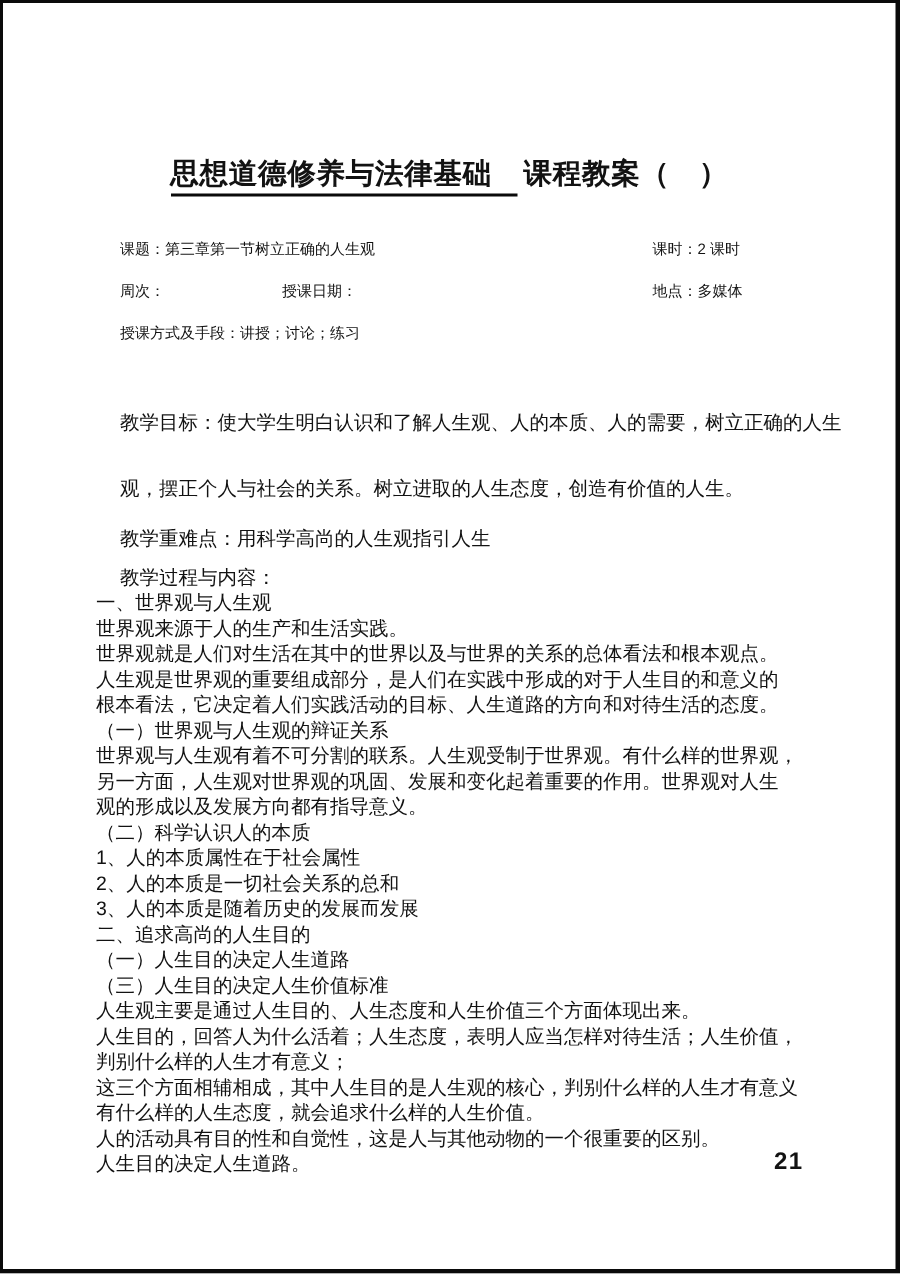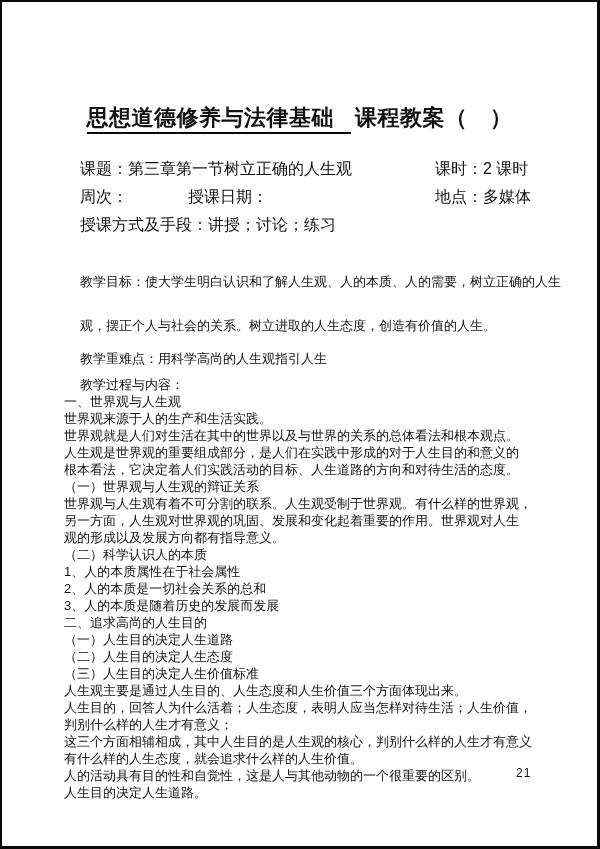--- a/index.html
+++ b/index.html
@@ -18,40 +18,40 @@
     -webkit-font-smoothing: antialiased;
   }
 
   
   .doc-title {
     position: absolute;
     top: 101px;
     left: 0;
     width: 100%;
     text-align: center;
-    font-size: 22px;
+    font-size: 19px;
     font-weight: 700;
     letter-spacing: 0.5px;
     white-space: pre;
     margin: 0;
   }
   .doc-title .u {
     border-bottom: 2px solid #0a0a0a;
     padding-bottom: 2px;
     padding-right: 17px;
   }
   .doc-title .suffix { margin-left: 4px; }
 
   
   .meta-row {
     position: absolute;
     left: 62px;
     right: 0;
     height: 18px;
-    font-size: 16px;
+    font-size: 10px;
     font-weight: 500;
     white-space: pre;
   }
   .meta-row .cell { position: absolute; top: 0; }
   .row1 { top: 157px; }
   .row2 { top: 185px; }
   .row3 { top: 213px; }
   .cell.c-left  { left: 16px; }
   .cell.c-mid   { left: 124px; }
   .cell.c-right { left: 371px; }
@@ -68,22 +68,22 @@
   .line { line-height: 17px; white-space: pre; }
   .line.tall { line-height: 20px; margin-top: 24px; }
   .line.h { margin-left: 16px; }
   .line.i { }
   .line.c { margin-left: 0; }
 
   .page-number {
     position: absolute;
     top: 764px;
     left: 514px;
-    font-size: 12px;
-    font-weight: 400;
+    font-size: 16px;
+    font-weight: 700;
     letter-spacing: 1px;
   }
 </style>
 </head>
 <body>
 
 <div class="scan">
 
   <h1 class="doc-title"><span class="u">思想道德修养与法律基础</span><span class="suffix">课程教案（　）</span></h1>
 
@@ -115,21 +115,20 @@
       <div class="line i">（一）世界观与人生观的辩证关系</div>
       <div class="line i">世界观与人生观有着不可分割的联系。人生观受制于世界观。有什么样的世界观，</div>
       <div class="line i">另一方面，人生观对世界观的巩固、发展和变化起着重要的作用。世界观对人生</div>
       <div class="line c">观的形成以及发展方向都有指导意义。</div>
       <div class="line i">（二）科学认识人的本质</div>
       <div class="line i">1、人的本质属性在于社会属性</div>
       <div class="line i">2、人的本质是一切社会关系的总和</div>
       <div class="line i">3、人的本质是随着历史的发展而发展</div>
       <div class="line i">二、追求高尚的人生目的</div>
       <div class="line i">（一）人生目的决定人生道路</div>
-      <div class="line i">（二）人生目的决定人生态度</div>
       <div class="line i">（三）人生目的决定人生价值标准</div>
       <div class="line i">人生观主要是通过人生目的、人生态度和人生价值三个方面体现出来。</div>
       <div class="line i">人生目的，回答人为什么活着；人生态度，表明人应当怎样对待生活；人生价值，</div>
       <div class="line c">判别什么样的人生才有意义；</div>
       <div class="line i">这三个方面相辅相成，其中人生目的是人生观的核心，判别什么样的人生才有意义</div>
       <div class="line c">有什么样的人生态度，就会追求什么样的人生价值。</div>
       <div class="line i">人的活动具有目的性和自觉性，这是人与其他动物的一个很重要的区别。</div>
       <div class="line i">人生目的决定人生道路。</div>
     </div>
 

